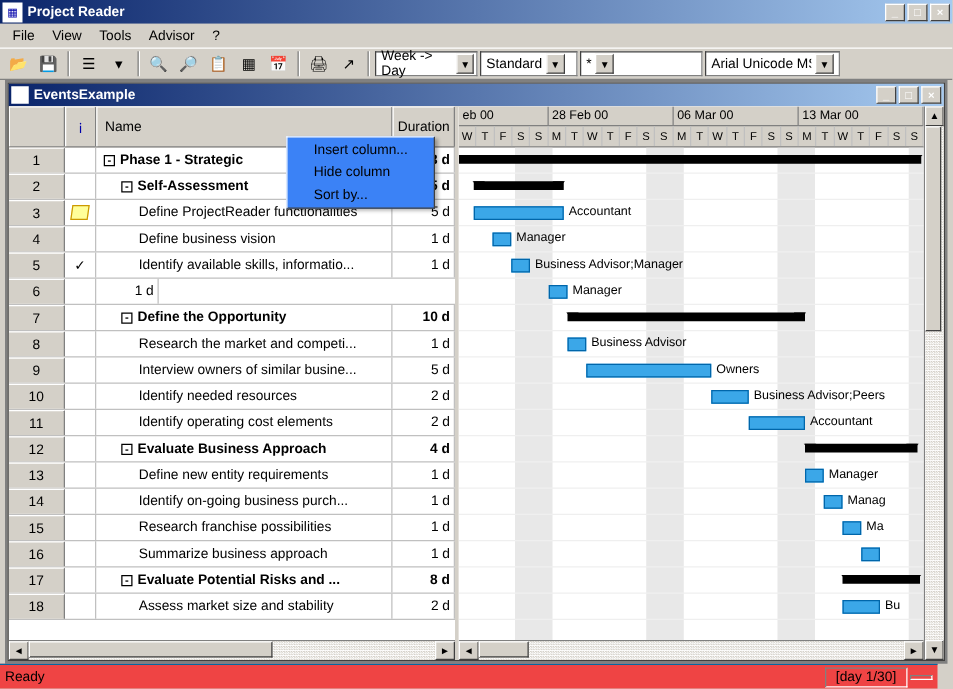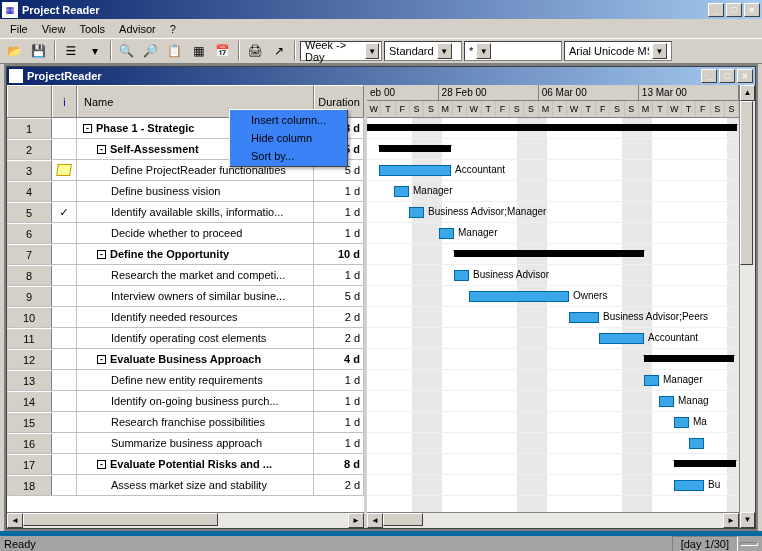--- a/index.html
+++ b/index.html
@@ -45,21 +45,21 @@
 .wkend { position:absolute; top:0; bottom:0; width:30px; background:#e8e8e8; }
 .bar { position:absolute; height:12px; top:4px; }
 .bar.summary { background:#000; height:7px; top:6px; }
 .bar.summary::before, .bar.summary::after { content:''; position:absolute; top:0; border:5px solid transparent; border-top-color:#000; }
 .bar.summary::before { left:-1px; }
 .bar.summary::after { right:-1px; }
 .bar.task { background:#3ba7e8; border:1px solid #0066aa; height:11px; top:5px; }
 .barlabel { position:absolute; font-size:10px; white-space:nowrap; top:4px; }
 .ctxmenu { position:absolute; background:#3b82f6; border:1px solid #404040; border-top-color:#fff; border-left-color:#fff; box-shadow:2px 2px 3px rgba(0,0,0,0.3); z-index:100; padding:1px; }
 .ctxitem { padding:3px 20px 3px 20px; font-size:11px; white-space:nowrap; cursor:default; }
-.statusbar { position:absolute; bottom:0; left:0; right:0; height:20px; background:#a3a3a3; border-top:5px solid #0369a1; display:flex; align-items:center; padding:0 4px; font-size:11px; }
+.statusbar { position:absolute; bottom:0; left:0; right:12px; height:20px; background:#ef4444; border-top:1px solid #0369a1; display:flex; align-items:center; padding:0 4px; font-size:11px; }
 .statusbar .spacer { flex:1; }
 .statusbar .panel { border:1px solid #808080; border-right-color:#fff; border-bottom-color:#fff; padding:1px 8px; margin-left:2px; }
 .scrollbar-h { height:16px; background:#d4d0c8; border-top:1px solid #808080; display:flex; }
 .scrollbar-h .sbtn { width:16px; height:15px; background:#d4d0c8; border:1px solid #fff; border-right-color:#404040; border-bottom-color:#404040; font-size:8px; text-align:center; line-height:13px; }
 .scrollbar-h .strack { flex:1; background:repeating-conic-gradient(#d4d0c8 0% 25%,#fff 0% 50%) 50%/2px 2px; position:relative; }
 .scrollbar-h .sthumb { position:absolute; height:13px; top:0; background:#d4d0c8; border:1px solid #fff; border-right-color:#404040; border-bottom-color:#404040; }
 .scrollbar-v { width:16px; background:#d4d0c8; border-left:1px solid #808080; display:flex; flex-direction:column; }
 .scrollbar-v .sbtn { height:16px; border:1px solid #fff; border-right-color:#404040; border-bottom-color:#404040; font-size:8px; text-align:center; line-height:13px; }
 .scrollbar-v .strack { flex:1; background:repeating-conic-gradient(#d4d0c8 0% 25%,#fff 0% 50%) 50%/2px 2px; position:relative; }
 .scrollbar-v .sthumb { position:absolute; width:13px; left:0; background:#d4d0c8; border:1px solid #fff; border-right-color:#404040; border-bottom-color:#404040; }
@@ -117,21 +117,21 @@
   <div class="combo" style="width:108px">
       <span style="overflow:hidden;white-space:nowrap;width:80px">Arial Unicode MS</span>
       <span class="arrow">▼</span>
     </div>
 </div>
 
 <div class="workspace">
  <div class="innerwin">
   <div class="innertitle">
     <div class="icon"></div>
-    <div class="title">ProjectReader</div>
+    <div class="title">EventsExample</div>
     <div class="winbtns">
       <div class="winbtn">_</div>
       <div class="winbtn">□</div>
       <div class="winbtn">×</div>
     </div>
   </div>
 
   <div class="splitpane">
 
     <div class="leftpane">
@@ -182,23 +182,20 @@
               <div class="rcell rnum">5</div>
               <div class="rcell rind">✓</div>
               <div class="rcell rname" style="padding-left: 34px;">
                 <span>Identify available skills, informatio...</span>
               </div>
               <div class="rcell rdur">1 d</div>
             </div>
             <div class="gridrow">
               <div class="rcell rnum">6</div>
               <div class="rcell rind"></div>
-              <div class="rcell rname" style="padding-left: 34px;">
-                <span>Decide whether to proceed</span>
-              </div>
               <div class="rcell rdur">1 d</div>
             </div>
             <div class="gridrow">
               <div class="rcell rnum">7</div>
               <div class="rcell rind"></div>
               <div class="rcell rname bold" style="padding-left: 20px;">
                 <span class="treesq">-</span>
                 <span>Define the Opportunity</span>
               </div>
               <div class="rcell rdur bold">10 d</div>

